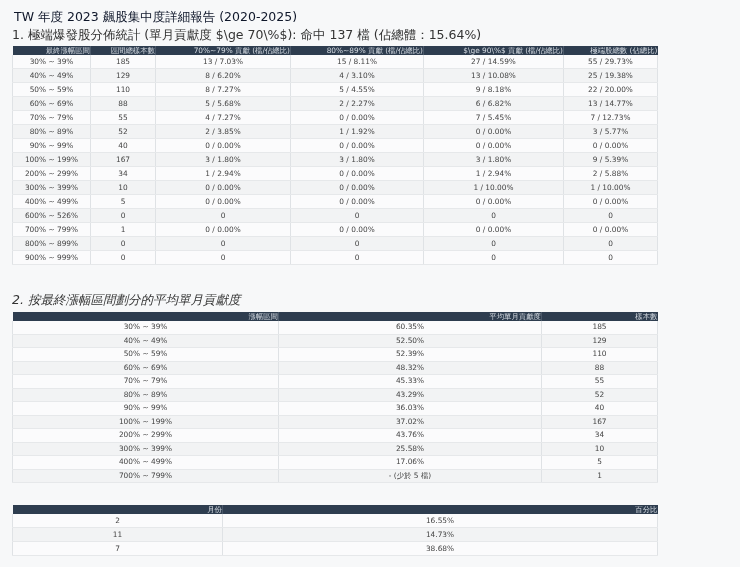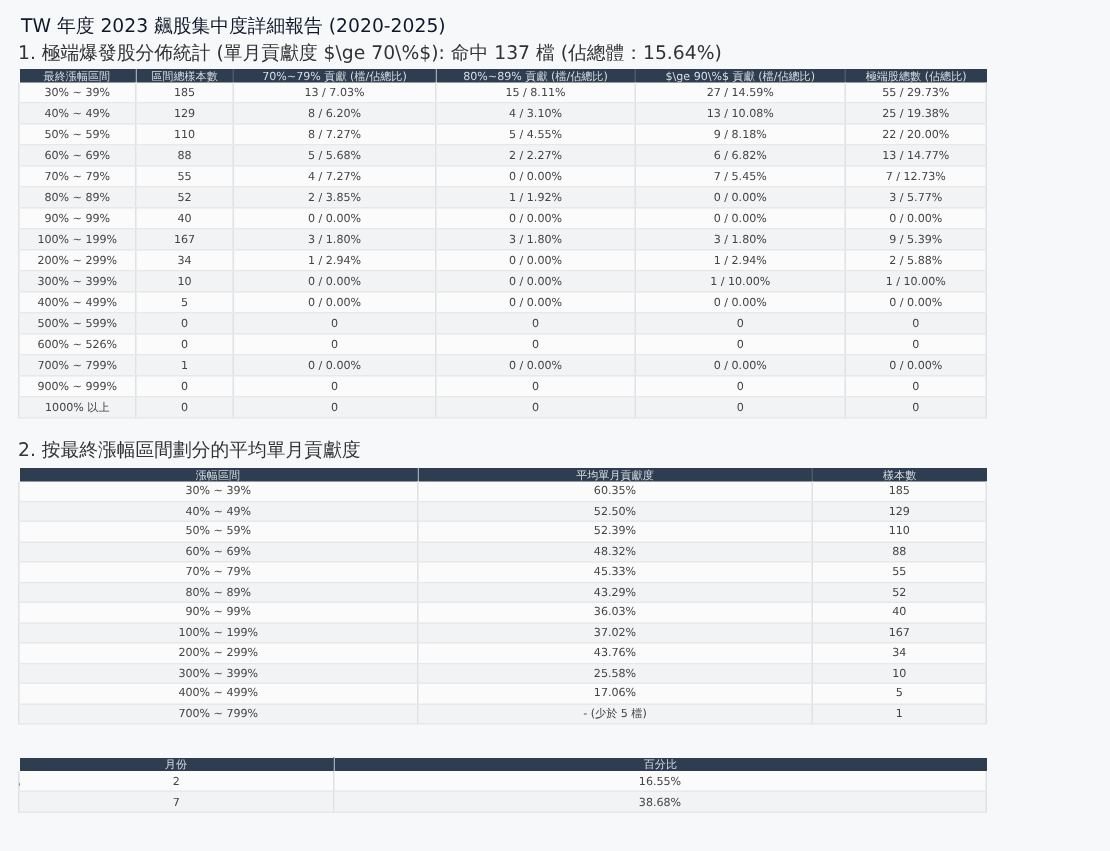--- a/index.html
+++ b/index.html
@@ -38,21 +38,21 @@
       font-size: 7.4px;
       color: #444;
     }
     table.grid th {
       background: #2e3d4f;
       color: #d7dde4;
       font-weight: normal;
       height: 9px;
       line-height: 9px;
       padding: 0;
-      text-align: center;
+      text-align: right;
       white-space: nowrap;
       overflow: hidden;
       border-right: 1px solid #4a5869;
     }
     table.grid th:last-child { border-right: none; }
     table.grid td {
       height: 13px;
       line-height: 13px;
       padding: 0;
       text-align: center;
@@ -178,63 +178,55 @@
       </tr>
       <tr>
         <td>400% ~ 499%</td>
         <td>5</td>
         <td>0 / 0.00%</td>
         <td>0 / 0.00%</td>
         <td>0 / 0.00%</td>
         <td>0 / 0.00%</td>
       </tr>
       <tr>
-        <td>500% ~ 599%</td>
-        <td>0</td>
-        <td>0</td>
-        <td>0</td>
-        <td>0</td>
-        <td>0</td>
-      </tr>
-      <tr>
         <td>600% ~ 526%</td>
         <td>0</td>
         <td>0</td>
         <td>0</td>
         <td>0</td>
         <td>0</td>
       </tr>
       <tr>
         <td>700% ~ 799%</td>
         <td>1</td>
         <td>0 / 0.00%</td>
         <td>0 / 0.00%</td>
         <td>0 / 0.00%</td>
         <td>0 / 0.00%</td>
       </tr>
       <tr>
+        <td>800% ~ 899%</td>
+        <td>0</td>
+        <td>0</td>
+        <td>0</td>
+        <td>0</td>
+        <td>0</td>
+      </tr>
+      <tr>
         <td>900% ~ 999%</td>
-        <td>0</td>
-        <td>0</td>
-        <td>0</td>
-        <td>0</td>
-        <td>0</td>
-      </tr>
-      <tr>
-        <td>1000% 以上</td>
         <td>0</td>
         <td>0</td>
         <td>0</td>
         <td>0</td>
         <td>0</td>
       </tr>
     </tbody>
 </table>
 
-<div class="section-title" style="top:292px;">2. 按最終漲幅區間劃分的平均單月貢獻度</div>
+<div class="section-title" style="top:292px;font-style:italic;">2. 按最終漲幅區間劃分的平均單月貢獻度</div>
 <table class="grid" id="table-2">
   <colgroup>
     <col style="width:266px">
       <col style="width:263px">
       <col style="width:116px">
   </colgroup>
   <thead>
     <tr>
       <th>漲幅區間</th>
       <th>平均單月貢獻度</th>
@@ -316,17 +308,21 @@
       <th>月份</th>
       <th>百分比</th>
     </tr>
   </thead>
   <tbody id="t3-body">
       <tr>
         <td>2</td>
         <td>16.55%</td>
       </tr>
       <tr>
+        <td>11</td>
+        <td>14.73%</td>
+      </tr>
+      <tr>
         <td>7</td>
         <td>38.68%</td>
       </tr>
     </tbody>
 </table>
 
 </body></html>

